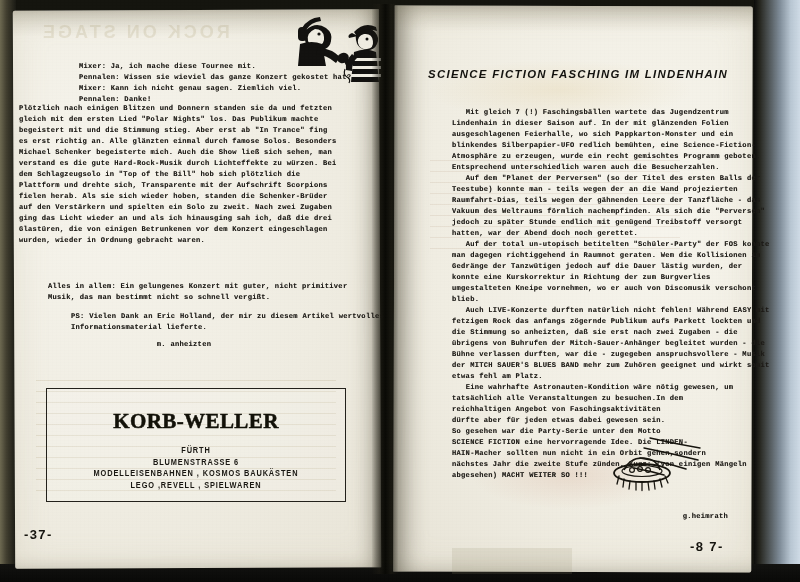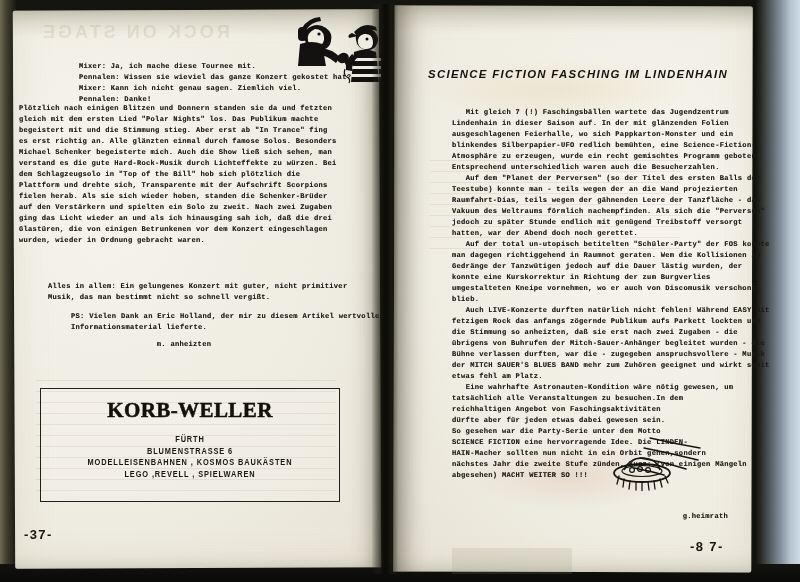--- a/index.html
+++ b/index.html
@@ -154,30 +154,30 @@
     letter-spacing: 1.4px;
     color: #16150f;
     z-index: 6;
   }
   #pn-left  { left: 24px; top: 527px; }
   #pn-right { left: 690px; top: 539px; }
 
   
   #advert {
     position: absolute;
-    left: 40px;
+    left: 46px;
     top: 388px;
     width: 300px;
     height: 114px;
     border: 1.1px solid #23211b;
     background: rgba(255,255,255,0.16);
     z-index: 5;
     text-align: center;
     box-sizing: border-box;
-    padding-top: 9px;
+    padding-top: 20px;
   }
   #advert .brand {
     font-family: "Liberation Serif", serif;
     font-weight: 700;
     font-size: 21px;
     letter-spacing: 0.4px;
     color: #131209;
     -webkit-text-stroke: 0.5px #131209;
   }
   #advert .adline {

